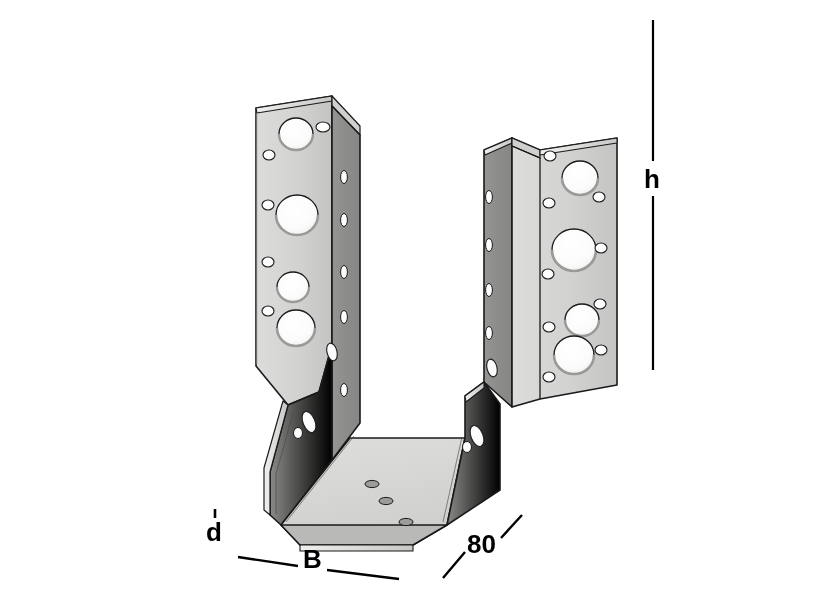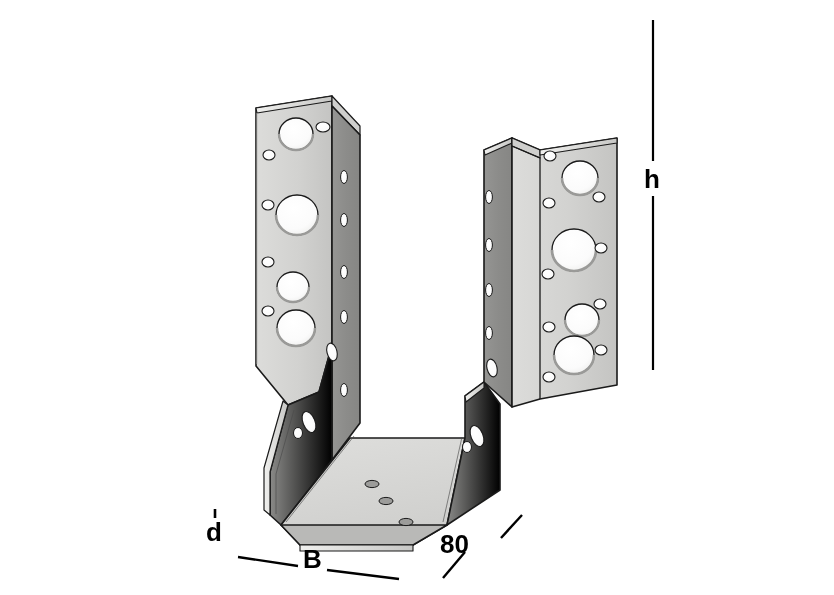--- a/index.html
+++ b/index.html
@@ -44,21 +44,21 @@
     left: 206px;
     top: 519px;
     font-size: 26px;
   }
   #label-B {
     left: 303px;
     top: 546px;
     font-size: 26px;
   }
   #label-80 {
-    left: 440px;
+    left: 467px;
     top: 531px;
     font-size: 26px;
   }
 </style>
 </head>
 <body>
 
 <div id="canvas">
 
   <svg id="drawing-svg" viewBox="0 0 834 595">

